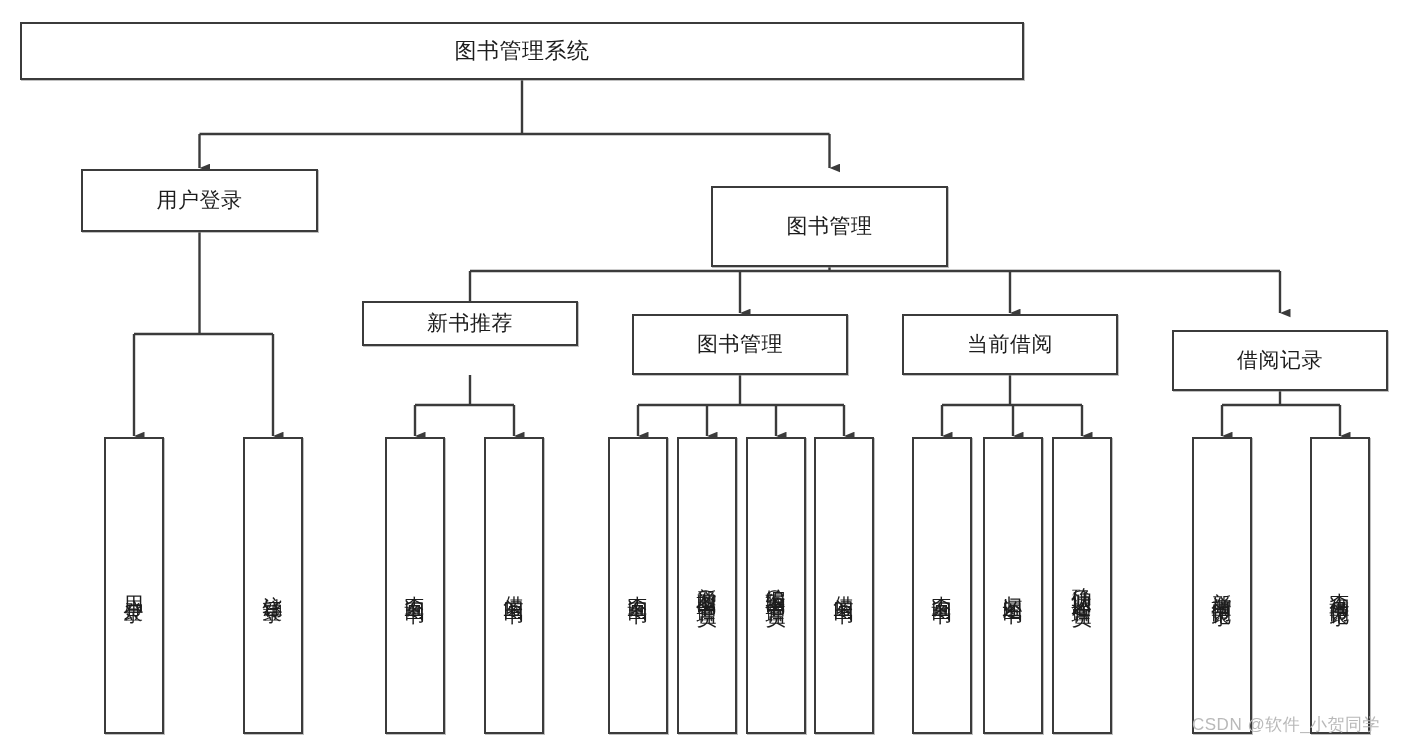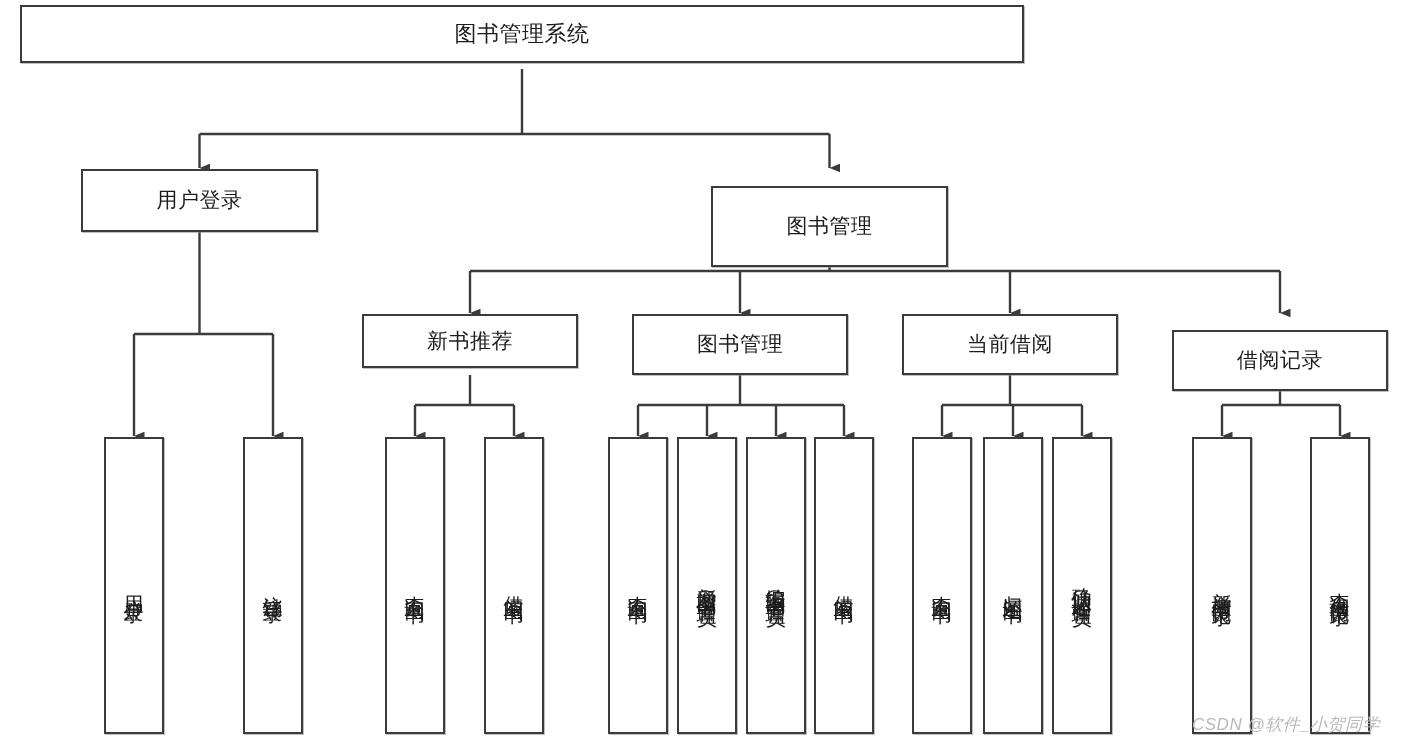--- a/index.html
+++ b/index.html
@@ -115,30 +115,30 @@
         <path d="M1013,405 L1013,436" marker-end="url(#arrowhead)"></path>
         <path d="M1082,405 L1082,436" marker-end="url(#arrowhead)"></path>
         <path d="M1280,375 L1280,405"></path>
         <path d="M1222,405 L1340,405"></path>
         <path d="M1222,405 L1222,436" marker-end="url(#arrowhead)"></path>
         <path d="M1340,405 L1340,436" marker-end="url(#arrowhead)"></path>
       </g>
   </svg>
 
   <div id="nodes-layer">
-      <div class="node horiz root" style="left: 20px; top: 5px; width: 1004px; height: 58px;">
+      <div class="node horiz root" style="left: 20px; top: 22px; width: 1004px; height: 58px;">
         <span class="label">图书管理系统</span>
       </div>
       <div class="node horiz" style="left: 81px; top: 169px; width: 237px; height: 63px;">
         <span class="label">用户登录</span>
       </div>
       <div class="node horiz" style="left: 711px; top: 186px; width: 237px; height: 81px;">
         <span class="label">图书管理</span>
       </div>
-      <div class="node horiz" style="left: 362px; top: 314px; width: 216px; height: 54px;">
+      <div class="node horiz" style="left: 362px; top: 301px; width: 216px; height: 45px;">
         <span class="label">新书推荐</span>
       </div>
       <div class="node horiz" style="left: 632px; top: 314px; width: 216px; height: 61px;">
         <span class="label">图书管理</span>
       </div>
       <div class="node horiz" style="left: 902px; top: 314px; width: 216px; height: 61px; justify-content: center;">
         <span class="label">当前借阅</span>
       </div>
       <div class="node horiz" style="left: 1172px; top: 314px; width: 216px; height: 61px; margin-top: 16px;">
         <span class="label">借阅记录</span>
@@ -177,14 +177,14 @@
         <span class="label">确认归还（管理员）</span>
       </div>
       <div class="node vert" style="left: 1192px; top: 437px; width: 60px; height: 297px;">
         <span class="label">新增借阅记录</span>
       </div>
       <div class="node vert" style="left: 1310px; top: 437px; width: 60px; height: 297px;">
         <span class="label">查询借阅记录</span>
       </div>
     </div>
 
-  <div class="watermark" style="left:1192px; top:713px;font-style:italic;">CSDN @软件_小贺同学</div>
+  <div class="watermark" style="left:1192px; top:713px;">CSDN @软件_小贺同学</div>
 </div>
 
 </body></html>

